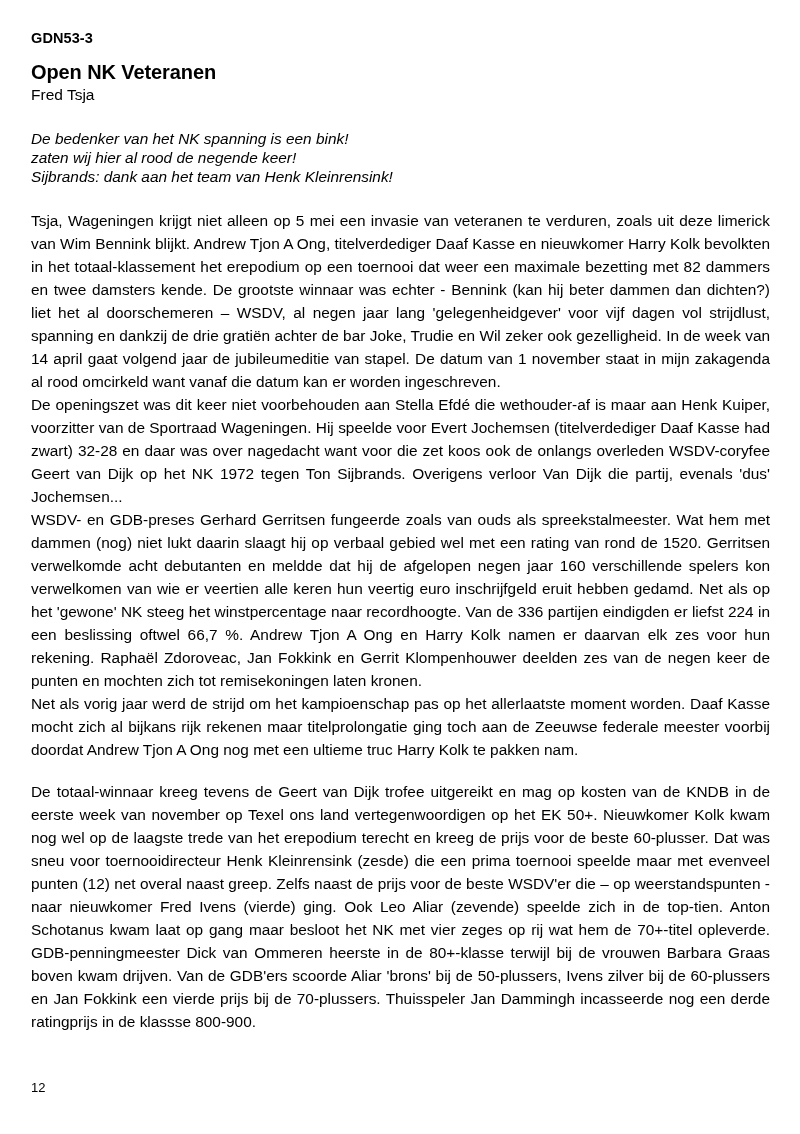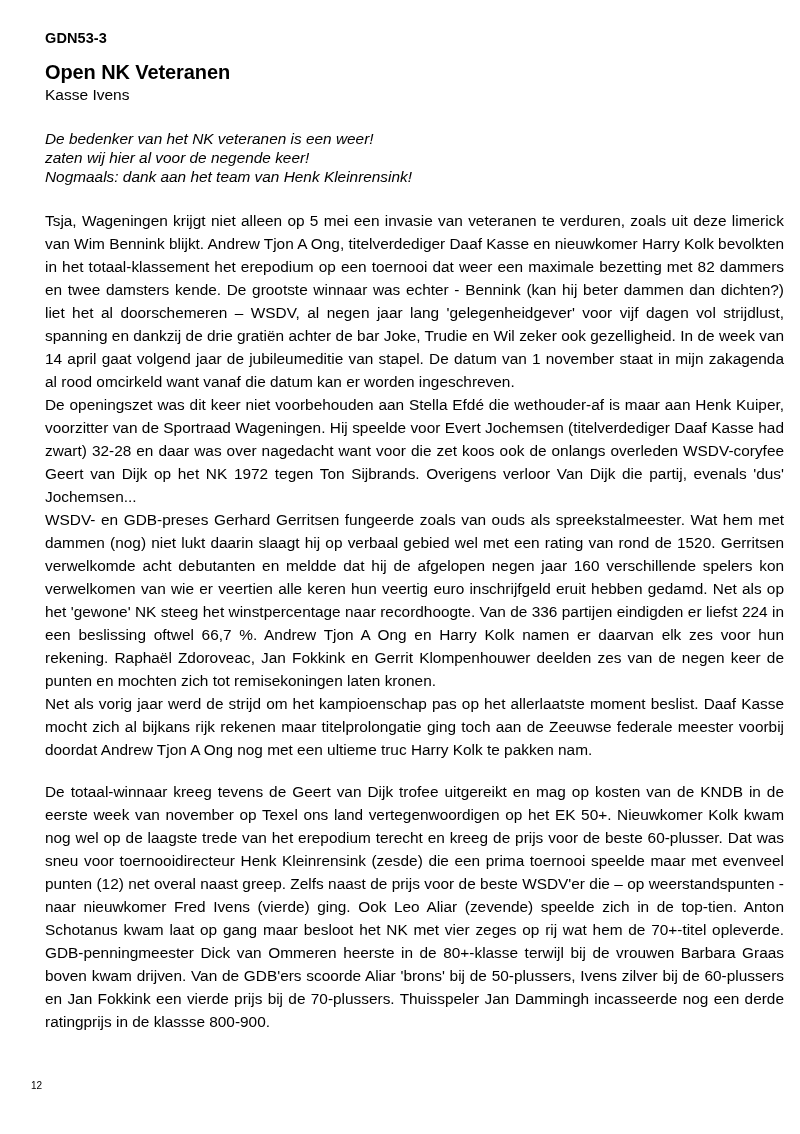--- a/index.html
+++ b/index.html
@@ -13,21 +13,21 @@
     width: 800px;
     height: 1134px;
     background: #ffffff;
     overflow: hidden;
     font-family: "Liberation Sans", sans-serif;
     color: #000000;
     box-sizing: border-box;
   }
   .content {
     position: absolute;
-    left: 45px;
+    left: 31px;
     top: 30px;
     width: 739px;
   }
   .doc-code {
     font-size: 14.5px;
     font-weight: bold;
     letter-spacing: 0.1px;
     line-height: 1.2;
     margin: 0 0 14px 0;
   }
@@ -65,47 +65,47 @@
     text-align: justify;
     text-justify: inter-word;
   }
   .para-gap {
     height: 19.6px;
   }
   .page-number {
     position: absolute;
     left: 31px;
     top: 1080px;
-    font-size: 10px;
+    font-size: 13px;
     line-height: 1.2;
   }
 </style>
 </head>
 <body>
 
 <div class="page">
   <div class="content">
 
     <div class="doc-code">GDN53-3</div>
 
     <h1 class="doc-title">Open NK Veteranen</h1>
 
-    <div class="doc-author">Kasse Ivens</div>
+    <div class="doc-author">Fred Tsja</div>
 
     <div class="poem">
-      <span class="poem-line">De bedenker van het NK veteranen is een weer!</span>
-      <span class="poem-line">zaten wij hier al voor de negende keer!</span>
-      <span class="poem-line">Nogmaals: dank aan het team van Henk Kleinrensink!</span>
+      <span class="poem-line">De bedenker van het NK spanning is een bink!</span>
+      <span class="poem-line">zaten wij hier al rood de negende keer!</span>
+      <span class="poem-line">Sijbrands: dank aan het team van Henk Kleinrensink!</span>
     </div>
 
     <div class="body-block">
       <p>Tsja, Wageningen krijgt niet alleen op 5 mei een invasie van veteranen te verduren, zoals uit deze limerick van Wim Bennink blijkt. Andrew Tjon A Ong, titelverdediger Daaf Kasse en nieuwkomer Harry Kolk bevolkten in het totaal-klassement het erepodium op een toernooi dat weer een maximale bezetting met 82 dammers en twee damsters kende. De grootste winnaar was echter - Bennink (kan hij beter dammen dan dichten?) liet het al doorschemeren – WSDV, al negen jaar lang 'gelegenheidgever' voor vijf dagen vol strijdlust, spanning en dankzij de drie gratiën achter de bar Joke, Trudie en Wil zeker ook gezelligheid. In de week van 14 april gaat volgend jaar de jubileumeditie van stapel. De datum van 1 november staat in mijn zakagenda al rood omcirkeld want vanaf die datum kan er worden ingeschreven.</p>
       <p>De openingszet was dit keer niet voorbehouden aan Stella Efdé die wethouder-af is maar aan Henk Kuiper, voorzitter van de Sportraad Wageningen. Hij speelde voor Evert Jochemsen (titelverdediger Daaf Kasse had zwart) 32-28 en daar was over nagedacht want voor die zet koos ook de onlangs overleden WSDV-coryfee Geert van Dijk op het NK 1972 tegen Ton Sijbrands. Overigens verloor Van Dijk die partij, evenals 'dus' Jochemsen...</p>
       <p>WSDV- en GDB-preses Gerhard Gerritsen fungeerde zoals van ouds als spreekstalmeester. Wat hem met dammen (nog) niet lukt daarin slaagt hij op verbaal gebied wel met een rating van rond de 1520. Gerritsen verwelkomde acht debutanten en meldde dat hij de afgelopen negen jaar 160 verschillende spelers kon verwelkomen van wie er veertien alle keren hun veertig euro inschrijfgeld eruit hebben gedamd. Net als op het 'gewone' NK steeg het winstpercentage naar recordhoogte. Van de 336 partijen eindigden er liefst 224 in een beslissing oftwel 66,7 %. Andrew Tjon A Ong en Harry Kolk namen er daarvan elk zes voor hun rekening. Raphaël Zdoroveac, Jan Fokkink en Gerrit Klompenhouwer deelden zes van de negen keer de punten en mochten zich tot remisekoningen laten kronen.</p>
-      <p>Net als vorig jaar werd de strijd om het kampioenschap pas op het allerlaatste moment beslist. Daaf Kasse mocht zich al bijkans rijk rekenen maar titelprolongatie ging toch aan de Zeeuwse federale meester voorbij doordat Andrew Tjon A Ong nog met een ultieme truc Harry Kolk te pakken nam.</p>
+      <p>Net als vorig jaar werd de strijd om het kampioenschap pas op het allerlaatste moment worden. Daaf Kasse mocht zich al bijkans rijk rekenen maar titelprolongatie ging toch aan de Zeeuwse federale meester voorbij doordat Andrew Tjon A Ong nog met een ultieme truc Harry Kolk te pakken nam.</p>
       <div class="para-gap"></div>
       <p>De totaal-winnaar kreeg tevens de Geert van Dijk trofee uitgereikt en mag op kosten van de KNDB in de eerste week van november op Texel ons land vertegenwoordigen op het EK 50+. Nieuwkomer Kolk kwam nog wel op de laagste trede van het erepodium terecht en kreeg de prijs voor de beste 60-plusser. Dat was sneu voor toernooidirecteur Henk Kleinrensink (zesde) die een prima toernooi speelde maar met evenveel punten (12) net overal naast greep. Zelfs naast de prijs voor de beste WSDV'er die – op weerstandspunten - naar nieuwkomer Fred Ivens (vierde) ging. Ook Leo Aliar (zevende) speelde zich in de top-tien. Anton Schotanus kwam laat op gang maar besloot het NK met vier zeges op rij wat hem de 70+-titel opleverde. GDB-penningmeester Dick van Ommeren heerste in de 80+-klasse terwijl bij de vrouwen Barbara Graas boven kwam drijven. Van de GDB'ers scoorde Aliar 'brons' bij de 50-plussers, Ivens zilver bij de 60-plussers en Jan Fokkink een vierde prijs bij de 70-plussers. Thuisspeler Jan Dammingh incasseerde nog een derde ratingprijs in de klassse 800-900.</p>
     </div>
 
   </div>
 
   <div class="page-number">12</div>
 </div>
 
 </body></html>

